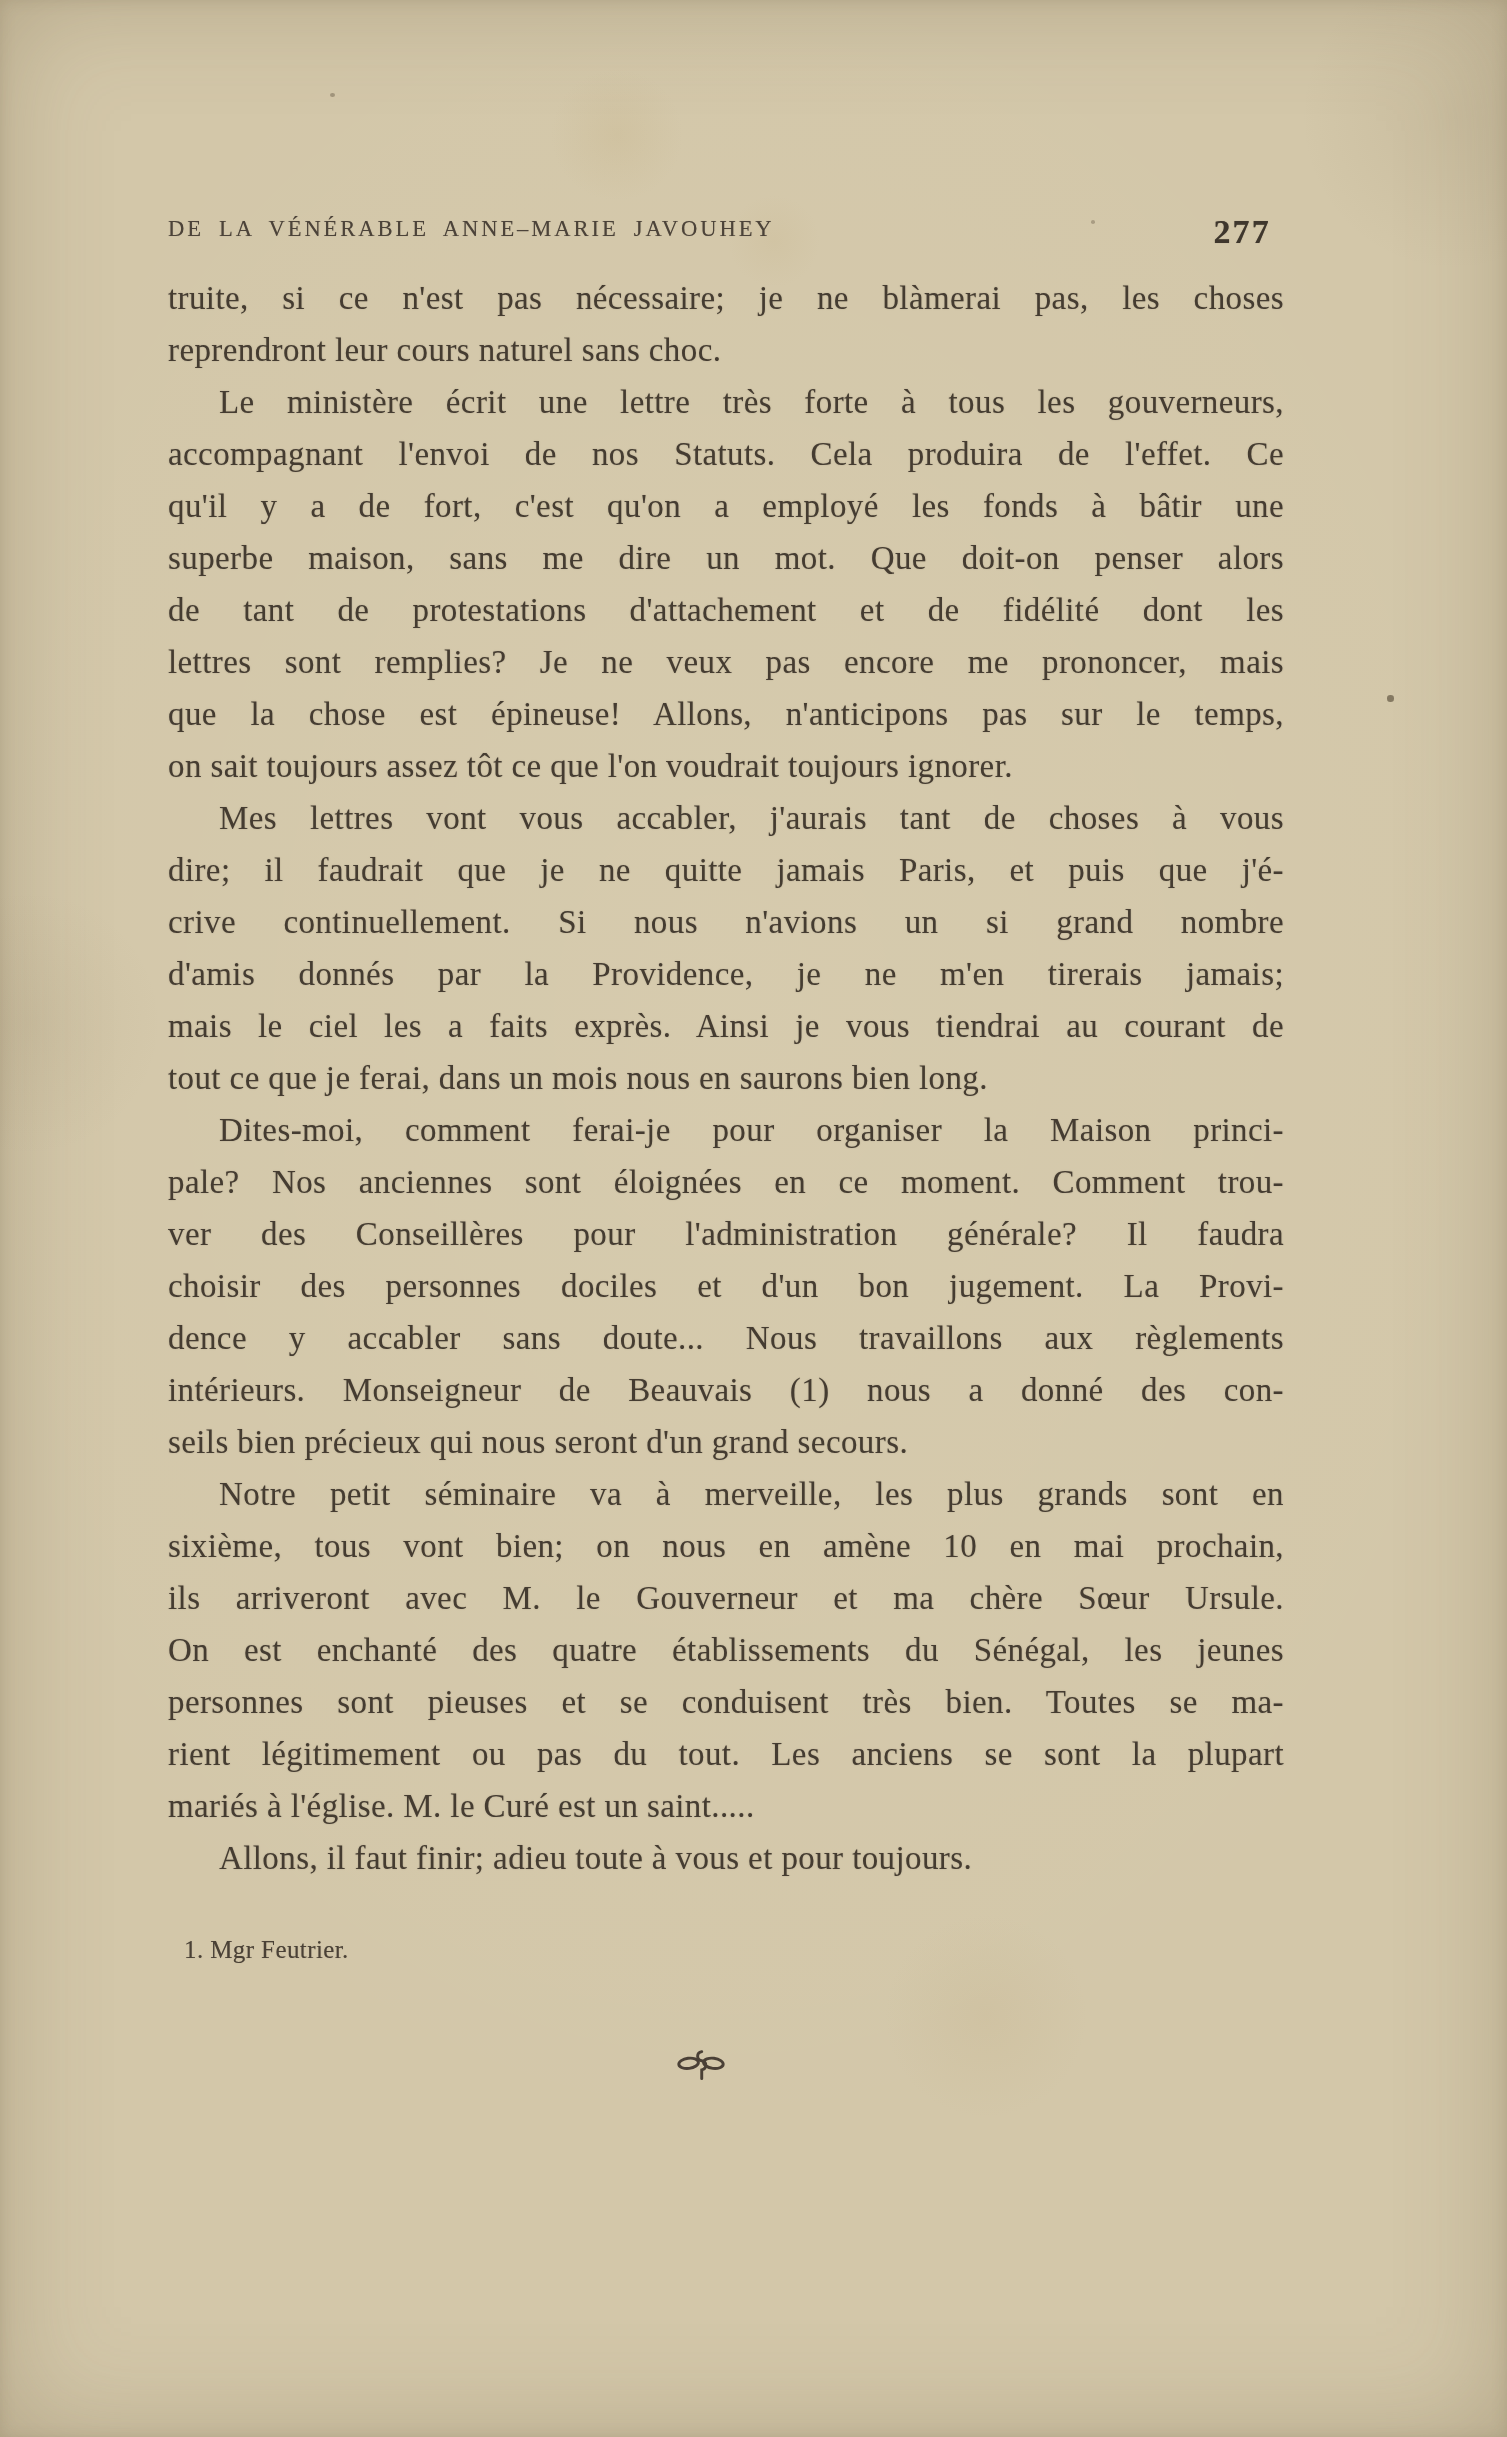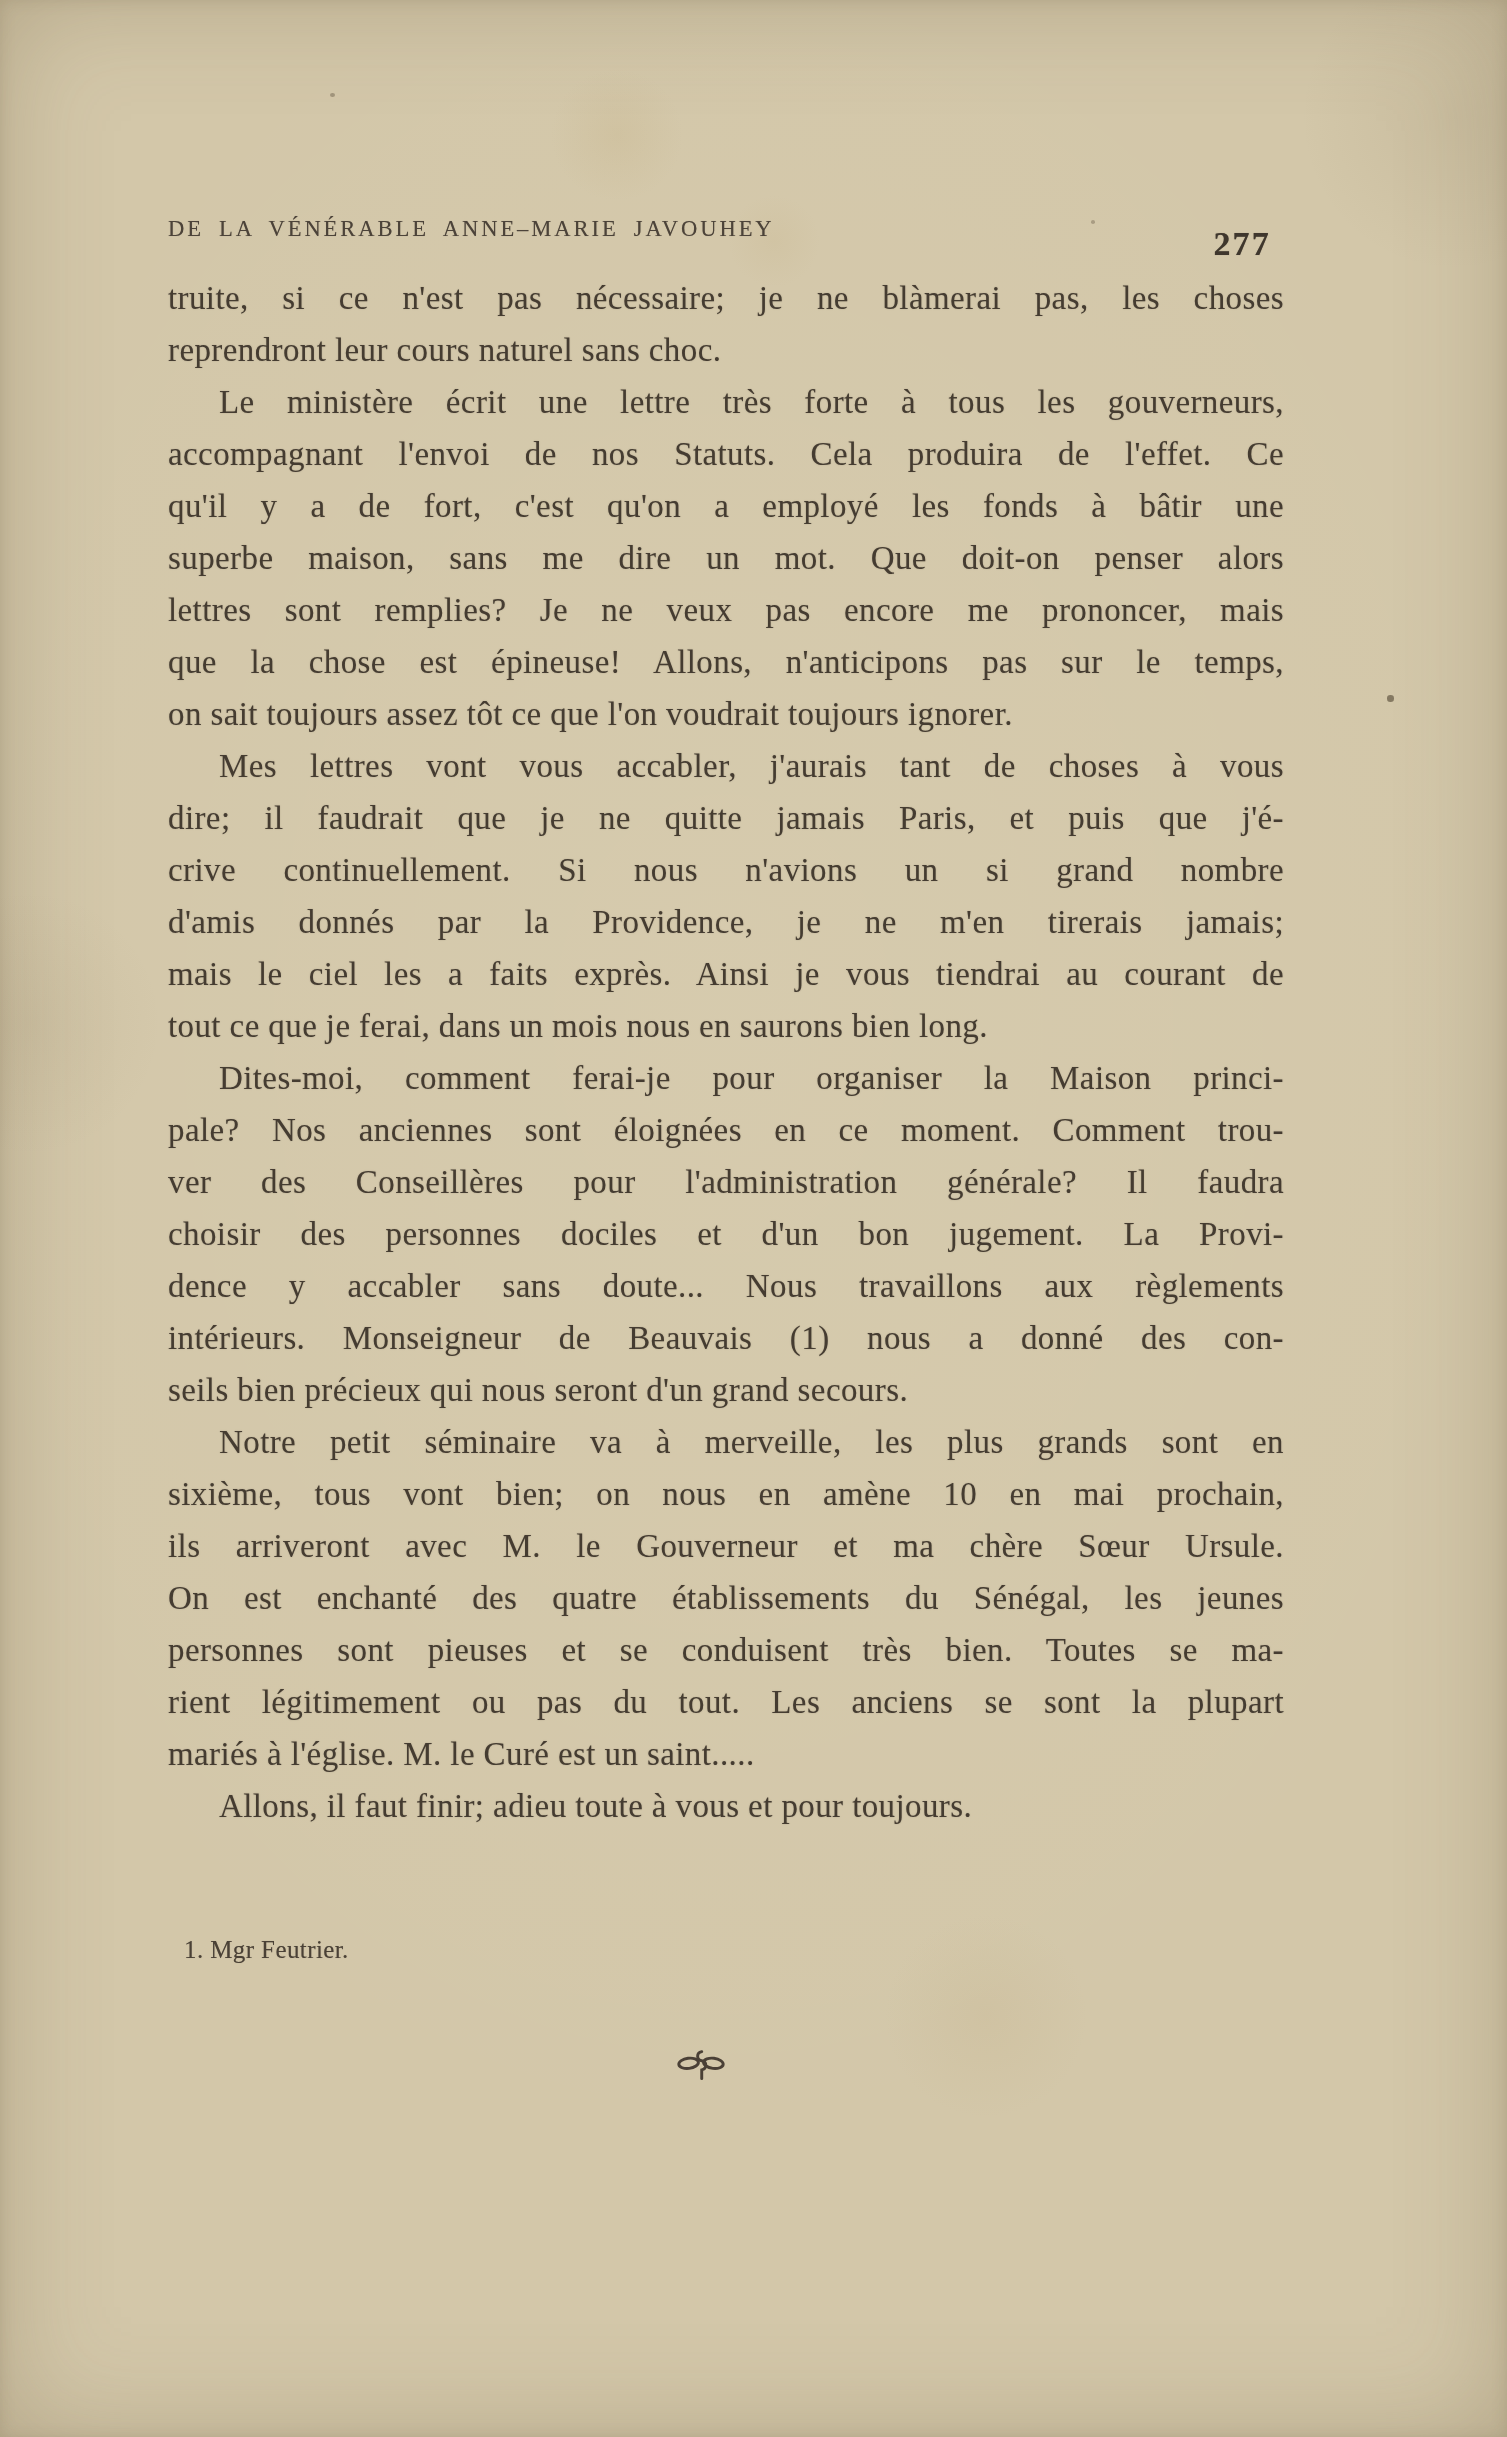--- a/index.html
+++ b/index.html
@@ -43,21 +43,21 @@
     letter-spacing: 2.9px;
     word-spacing: 6.6px;
     color: #4c4339;
     text-shadow: 0 0 0.7px rgba(76,67,57,0.45);
     padding-top: 7.3px;
     white-space: nowrap;
   }
   .page-number {
     position: absolute;
     right: 13px;
-    top: 16px;
+    top: 4px;
     font-size: 34px;
     font-weight: 700;
     letter-spacing: 2.2px;
     color: #3f372d;
     text-shadow: 0 0 0.7px rgba(63,55,45,0.5);
   }
 
   
   .text-block {
     position: absolute;
@@ -121,20 +121,21 @@
     <span class="running-title">DE LA VÉNÉRABLE ANNE–MARIE JAVOUHEY</span>
   </header>
 
   <main class="text-block" id="text-block">
       <div class="line">truite, si ce n'est pas nécessaire; je ne blàmerai pas, les choses</div>
       <div class="line para-last">reprendront leur cours naturel sans choc.</div>
       <div class="line indent">Le ministère écrit une lettre très forte à tous les gouverneurs,</div>
       <div class="line">accompagnant l'envoi de nos Statuts. Cela produira de l'effet. Ce</div>
       <div class="line">qu'il y a de fort, c'est qu'on a employé les fonds à bâtir une</div>
       <div class="line">superbe maison, sans me dire un mot. Que doit-on penser alors</div>
+      <div class="line">de tant de protestations d'attachement et de fidélité dont les</div>
       <div class="line">lettres sont remplies? Je ne veux pas encore me prononcer, mais</div>
       <div class="line">que la chose est épineuse! Allons, n'anticipons pas sur le temps,</div>
       <div class="line para-last">on sait toujours assez tôt ce que l'on voudrait toujours ignorer.</div>
       <div class="line indent">Mes lettres vont vous accabler, j'aurais tant de choses à vous</div>
       <div class="line">dire; il faudrait que je ne quitte jamais Paris, et puis que j'é-</div>
       <div class="line">crive continuellement. Si nous n'avions un si grand nombre</div>
       <div class="line">d'amis donnés par la Providence, je ne m'en tirerais jamais;</div>
       <div class="line">mais le ciel les a faits exprès. Ainsi je vous tiendrai au courant de</div>
       <div class="line para-last">tout ce que je ferai, dans un mois nous en saurons bien long.</div>
       <div class="line indent">Dites-moi, comment ferai-je pour organiser la Maison princi-</div>

